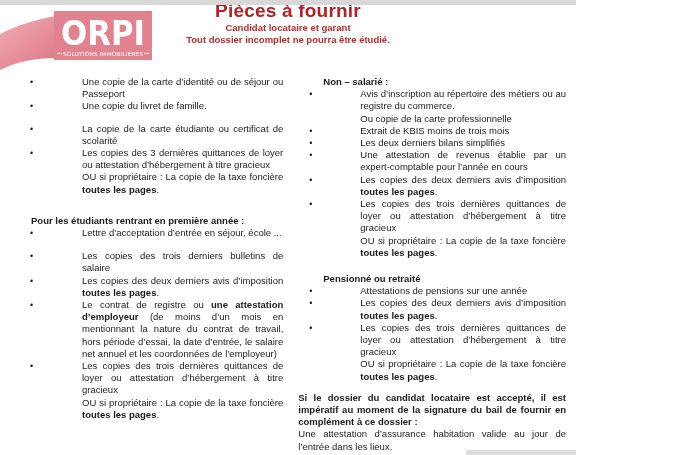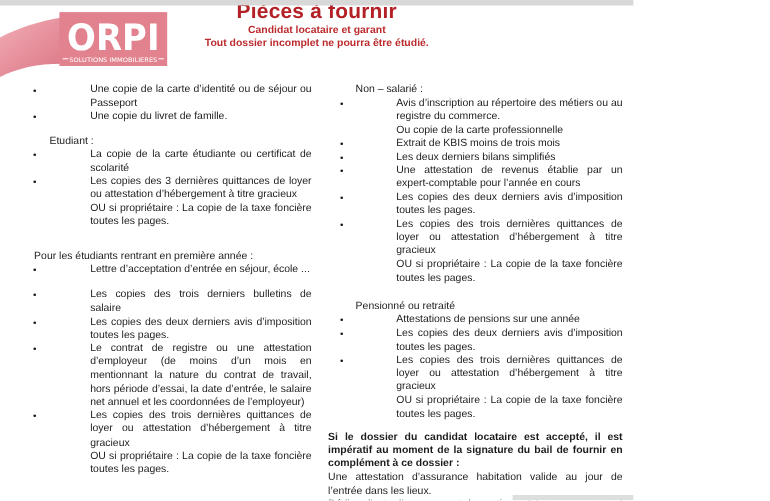--- a/index.html
+++ b/index.html
@@ -30,31 +30,31 @@
   .columns{display:flex;margin-top:31px;padding-left:18px;padding-right:10px;gap:15px;}
   .col{font-size:9.5px;line-height:12.2px;}
   #col-left{width:327px;}
   #col-right{width:330px;}
   section{margin:0;}
   #col-left section.s0{margin-bottom:10px;}
   #col-left section.s1{margin-bottom:19px;}
   #col-left section.s2{margin-bottom:11px;}
   #col-right section.s0{margin-bottom:14px;}
   #col-right section.s1{margin-bottom:9px;}
-  .heading{font-weight:normal;margin-left:27px;}
+  .heading{font-weight:bold;margin-left:27px;}
   #col-right .heading{margin-left:25px;}
   .heading.flush{margin-left:13px;}
   .bullet-row{display:flex;}
   .marker{width:27px;text-align:center;flex:none;font-size:9px;}
   #col-right .marker{width:25px;}
   .bullet-content{flex:1;min-width:0;}
   .line{text-align:justify;padding-left:37px;}
   .para{text-align:justify;}
   .para.b{font-weight:bold;}
-  b{font-weight:normal;}
+  b{font-weight:bold;}
 </style>
 </head>
 <body>
 
 <div class="page">
 
   <svg class="logo" viewBox="0 0 162 70" aria-hidden="true">
     <defs>
       <linearGradient id="ribbonGrad" x1="0" y1="0" x2="0.8" y2="1">
         <stop offset="0" stop-color="#f2adb6"></stop>
@@ -85,21 +85,20 @@
             </div>
           </div>
           <div class="bullet-row">
             <span class="marker">•</span>
             <div class="bullet-content">
               <div class="line"><span>Une copie du livret de famille.</span></div>
             </div>
           </div>
         </section>
         <section class="s1">
-          <div class="heading">Etudiant :</div>
           <div class="bullet-row">
             <span class="marker">•</span>
             <div class="bullet-content">
               <div class="line"><span>La copie de la carte étudiante ou certificat de scolarité</span></div>
             </div>
           </div>
           <div class="bullet-row">
             <span class="marker">•</span>
             <div class="bullet-content">
               <div class="line"><span>Les copies des 3 dernières quittances de loyer ou attestation d’hébergement à titre gracieux</span></div>

